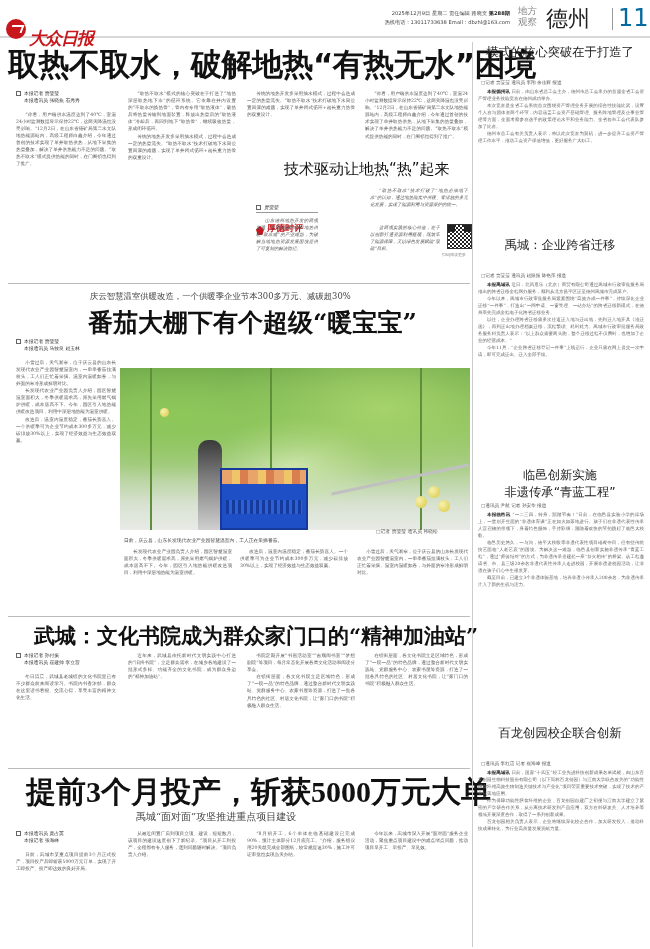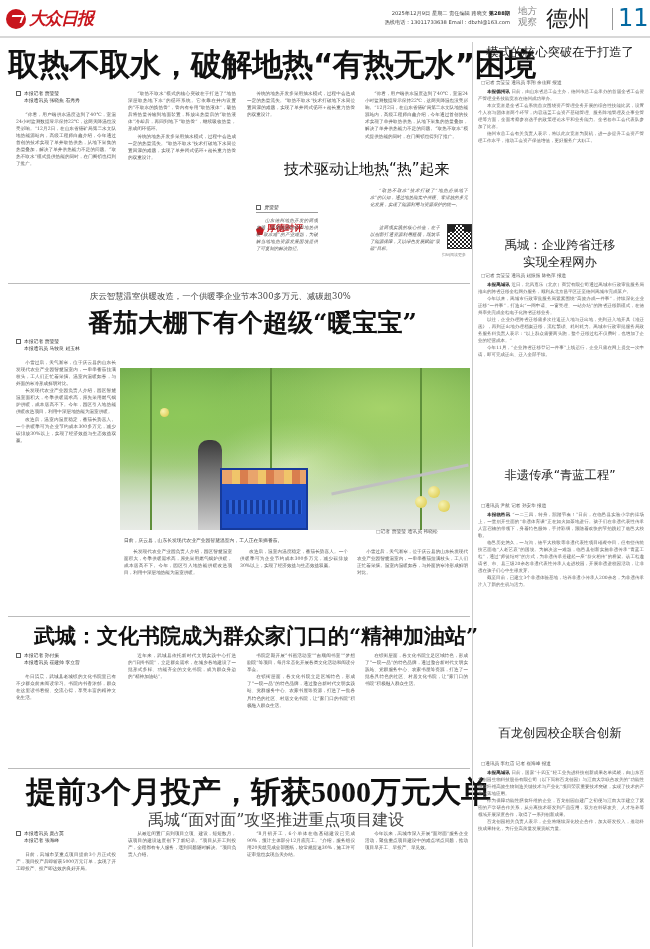--- a/index.html
+++ b/index.html
@@ -4,21 +4,21 @@
 <style>
   * { box-sizing: border-box; margin: 0; padding: 0; }
   html, body { width: 650px; height: 949px; background: #ffffff; overflow: hidden; }
   body { font-family: "DejaVu Serif", "Liberation Serif", serif; color: #222; position: relative; }
 
   
   .masthead { position: absolute; left: 0; top: 0; width: 650px; height: 38px; border-bottom: 2px solid #d8d8d8; }
   .logo { position: absolute; left: 6px; top: 7px; display: flex; align-items: center; gap: 3px; }
   .logo-mark { width: 20px; height: 20px; border-radius: 50%; background: #c8161d; position: relative; }
   .logo-mark::after { content: ""; position: absolute; left: 5px; top: 6px; width: 10px; height: 6px; border-top: 2px solid #fff; border-right: 2px solid #fff; transform: skewX(-20deg); }
-  .logo-text { color: #c8161d; font-size: 17px; font-weight: bold; font-style: italic; letter-spacing: -1px; font-family: "DejaVu Serif", serif; }
+  .logo-text { color: #c8161d; font-size: 17px; font-weight: bold; font-style: italic; letter-spacing: -1px; font-family: "DejaVu Serif", serif; margin-top: 20px; }
   .meta { position: absolute; right: 140px; top: 9px; text-align: right; font-family: "DejaVu Sans", sans-serif; font-size: 5.2px; color: #444; line-height: 8.5px; }
   .meta .issue { font-weight: bold; color: #222; }
   .section-tag { position: absolute; left: 518px; top: 5px; font-family: "DejaVu Sans", sans-serif; font-size: 9.5px; color: #888; line-height: 11px; width: 22px; }
   .section-name { position: absolute; left: 546px; top: 4px; font-family: "DejaVu Sans", sans-serif; font-size: 22px; color: #222; }
   .page-divider { position: absolute; left: 612px; top: 8px; width: 1px; height: 22px; background: #999; }
   .page-num { position: absolute; left: 618px; top: 4px; font-family: "DejaVu Sans", sans-serif; font-size: 24px; color: #0369a1; }
 
   
   .h1 { position: absolute; font-family: "DejaVu Sans", sans-serif; font-weight: bold; color: #111; white-space: nowrap; }
   .h-serif { position: absolute; font-family: "DejaVu Serif", serif; color: #111; white-space: nowrap; }
@@ -185,21 +185,21 @@
   <p>书院定期开展“书画活动室”“吉顺阅书室”“梦想剧院”等项目，每月常态化开展各类文化活动和阅读分享会。</p>
   <p>在镇街层面，各文化书院立足区域特色，形成了“一院一品”的特色品牌，通过整合新时代文明实践站、党群服务中心、农家书屋等资源，打造了一批各具特色的社区、村居文化书院，让“家门口的书院”积极融入群众生活。</p>
 </div>
 <div class="col" style="left:365px; top:652px; width:103px; height:112px;">
   <p>在镇街层面，各文化书院立足区域特色，形成了“一院一品”的特色品牌，通过整合新时代文明实践站、党群服务中心、农家书屋等资源，打造了一批各具特色的社区、村居文化书院，让“家门口的书院”积极融入群众生活。</p>
 </div>
 
 <div class="rule" style="left:8px; top:768px; width:462px;"></div>
 
 <h2 class="h1" style="left:26px; top:772px; font-size:30px;font-family:Liberation Serif, serif;">提前3个月投产，斩获5000万元大单</h2>
-<div class="sub" style="left:148px; top:810px; font-size:16px;">禹城“面对面”攻坚推进重点项目建设</div>
+<div class="sub" style="left:136px; top:810px; font-size:10px;">禹城“面对面”攻坚推进重点项目建设</div>
 
 <div class="col" style="left:16px; top:830px; width:100px; height:115px;">
   <div class="byline">
     <span class="box"></span><span>本报通讯员  庞占英</span><br>
     <span style="margin-left:8px;">本报记者  张海峰</span>
   </div>
   <p>日前，禹城市某重点项目提前3个月正式投产，项目投产后即斩获5000万元订单，实现了开工即投产、投产即达效的良好开局。</p>
 </div>
 <div class="col" style="left:128px; top:830px; width:108px; height:115px;">
   <p>从最近闲置厂房到项目立项、建设，短短数月，该项目的建设速度创下了新纪录。“项目从开工到投产，全程都有专人服务，遇到问题随时解决。”项目负责人介绍。</p>
@@ -218,31 +218,31 @@
 </div>
 <div class="rbyline" style="top:80px;">□记者  贾莹莹  通讯员  李翔  余佳辉  报道</div>
 <div class="rcol" style="top:88px; height:134px;">
   <p><span class="lead">本报德州讯</span> <span>日前，由山东省总工会主办，德州市总工会承办的首届全省工会资产管理业务技能竞赛在德州成功举办。</span></p>
   <p>本次竞赛是全省工会系统首次围绕资产管理业务开展的综合性技能比武，设置个人赛与团体赛两个环节，内容涵盖工会资产基础管理、服务阵地管理及企事业管理等方面，全面考察参赛选手的政策理论水平和业务能力。全省各市工会代表队参加了比赛。</p>
   <p>德州市总工会有关负责人表示，将以此次竞赛为契机，进一步提升工会资产管理工作水平，推动工会资产保值增值，更好服务广大职工。</p>
 </div>
 
 <div class="rh" style="top:237px;">
   <div>禹城：企业跨省迁移</div>
-  <div>实现全程网办</div>
 </div>
 <div class="rbyline" style="top:273px;">□记者  贾莹莹  通讯员  赵振振  陈艳萍  报道</div>
 <div class="rcol" style="top:281px; height:180px;">
   <p><span class="lead">本报禹城讯</span> <span>近日，北风嘉乐（北京）商贸有限公司通过禹城市行政审批服务局推出的跨省迁移全程网办服务，顺利从北京昌平区迁至德州禹城市完成落户。</span></p>
   <p>今年以来，禹城市行政审批服务局紧紧围绕“高效办成一件事”，持续深化企业迁移“一件事”，打造出“一网申请、一窗受理、一站办结”的跨省迁移新模式，在德州率先完成全程电子化跨省迁移业务。</p>
   <p>以往，企业办理跨省迁移需多次往返迁入地与迁出地，先到迁入地开具《准迁函》，再到迁出地办理档案迁移，流程繁琐、耗时耗力。禹城市行政审批服务局政务服务科负责人表示：“以上群众需要两头跑，整个迁移过程不仅费时，也增加了企业的经营成本。”</p>
   <p>今年11月，“企业跨省迁移登记一件事”上线运行，企业只需在网上提交一次申请，即可完成迁出、迁入全部手续。</p>
 </div>
 
 <div class="rh" style="top:467px;">
+  <div>临邑创新实施</div>
   <div>非遗传承“青蓝工程”</div>
 </div>
 <div class="rbyline" style="top:503px;">□通讯员  尹航  记者  孙安华  报道</div>
 <div class="rcol" style="top:511px; height:205px;">
   <p><span class="lead">本报临邑讯</span> <span>“一二三四，转身，踢踏节奏！”日前，在临邑县实验小学的操场上，一堂别开生面的“非遗体育课”正在如火如荼地进行。孩子们在非遗代表性传承人宫召楠的带领下，身着特色服饰，手持彩绸，跟随着欢快的节拍跳起了临邑大秧歌。</span></p>
   <p>临邑历史悠久，一与沟，德平大秧歌等非遗代表性项目璀璨夺目，但有些传统技艺面临“人老艺衰”的困境。为解决这一难题，临邑县创新实施非遗传承“青蓝工程”，通过“师徒结对”的方式，为非遗传承搭建起一座“薪火相传”的桥梁。该工程邀请省、市、县三级20余名非遗代表性传承人走进校园，开展非遗进校园活动，让非遗在孩子们心中生根发芽。</p>
   <p>截至目前，已建立3个非遗体验基地，培养非遗小传承人200余名，为非遗传承注入了新的生机与活力。</p>
 </div>
 
 <div class="rh" style="top:725px;">

